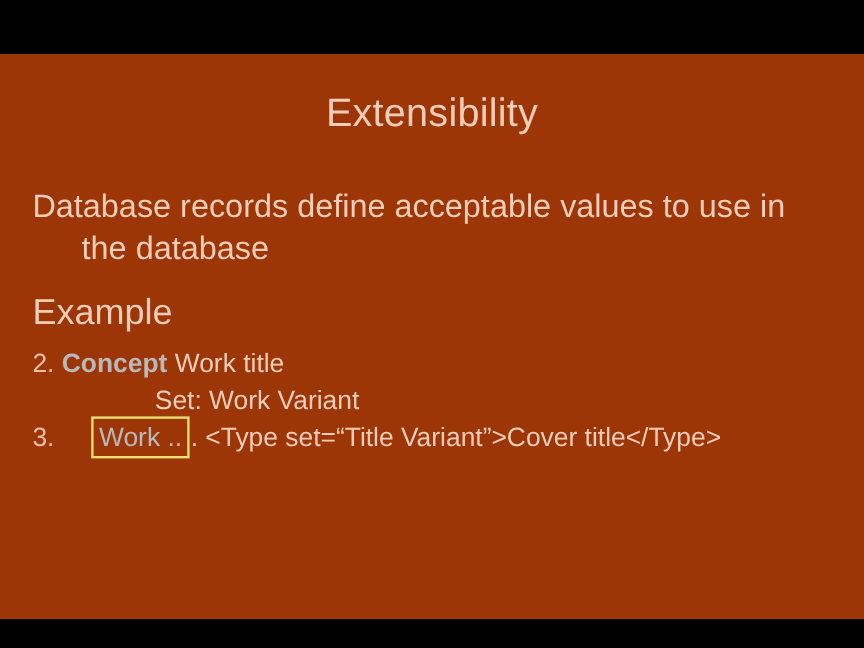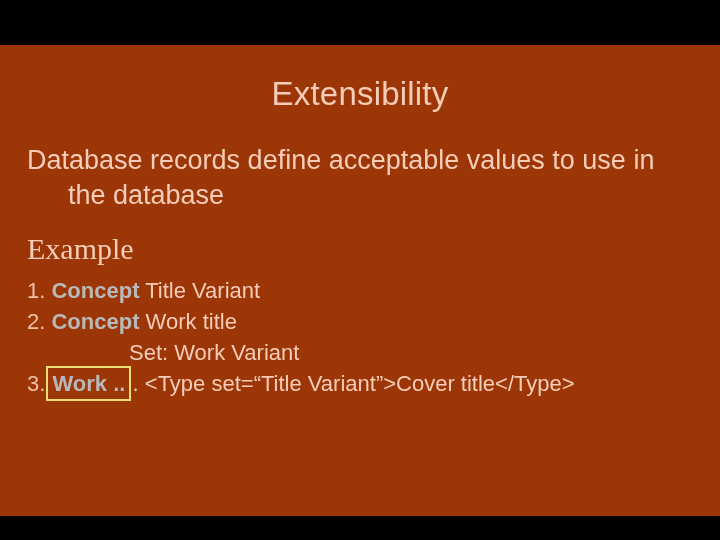--- a/index.html
+++ b/index.html
@@ -58,40 +58,39 @@
     font-size: 33px;
     line-height: 38px;
     color: #f5ccb8;
     letter-spacing: 0.2px;
     white-space: nowrap;
   }
 
   .body-block {
     position: absolute;
     left: 27px;
-    top: 98px;
+    top: 110px;
     width: 665px;
   }
 
   .lead-para {
     font-size: 27px;
     line-height: 35px;
     color: #f7cdb9;
     padding-left: 41px;
     text-indent: -41px;
     margin: 0 0 0 0;
     max-width: 625px;
   }
 
   .example-head {
     font-size: 30px;
     line-height: 40px;
     color: #f7cdb9;
     margin: 16px 0 6px 0;
-    font-family: Liberation Serif, serif;
   }
 
   .num-list {
     list-style: none;
     margin: 0;
     padding: 0;
   }
 
   .num-item {
     font-size: 22px;
@@ -106,25 +105,26 @@
   .num-marker {
     color: #f0c0a8;
   }
 
   .kw {
     font-weight: bold;
     color: #b9b9b9;
   }
 
   .kw-boxed {
-    font-weight: bold;
+    font-weight: normal;
     color: #b9b9b9;
     outline: 2px solid #e8df72;
     outline-offset: 3px;
     padding: 0 1px;
+    margin-left: 30px;
   }
 
   .sub-line {
     display: block;
     padding-left: 51px;
     text-indent: 0;
   }
 </style>
 </head>
 <body>
@@ -138,26 +138,20 @@
     <div class="slide-title">Extensibility</div>
 
     <div class="body-block">
 
       <p class="lead-para">Database records define acceptable values to use in the database</p>
 
       <div class="example-head">Example</div>
 
       <ol class="num-list">
 
-        <li class="num-item">
-          <span class="num-marker">1.</span>
-          <span> </span>
-          <span class="kw">Concept</span>
-          <span> Title Variant</span>
-        </li>
 
         <li class="num-item">
           <span class="num-marker">2.</span>
           <span> </span>
           <span class="kw">Concept</span>
           <span> Work title</span>
           <span class="sub-line">Set: Work Variant</span>
         </li>
 
         <li class="num-item">

